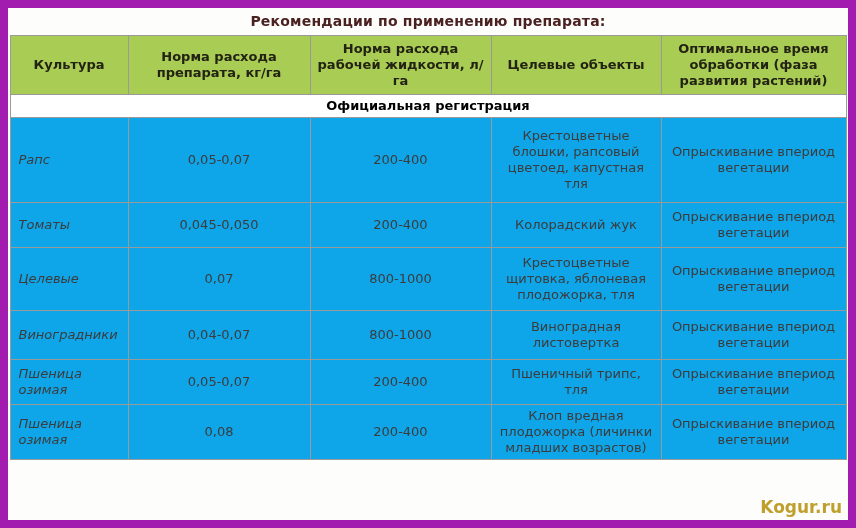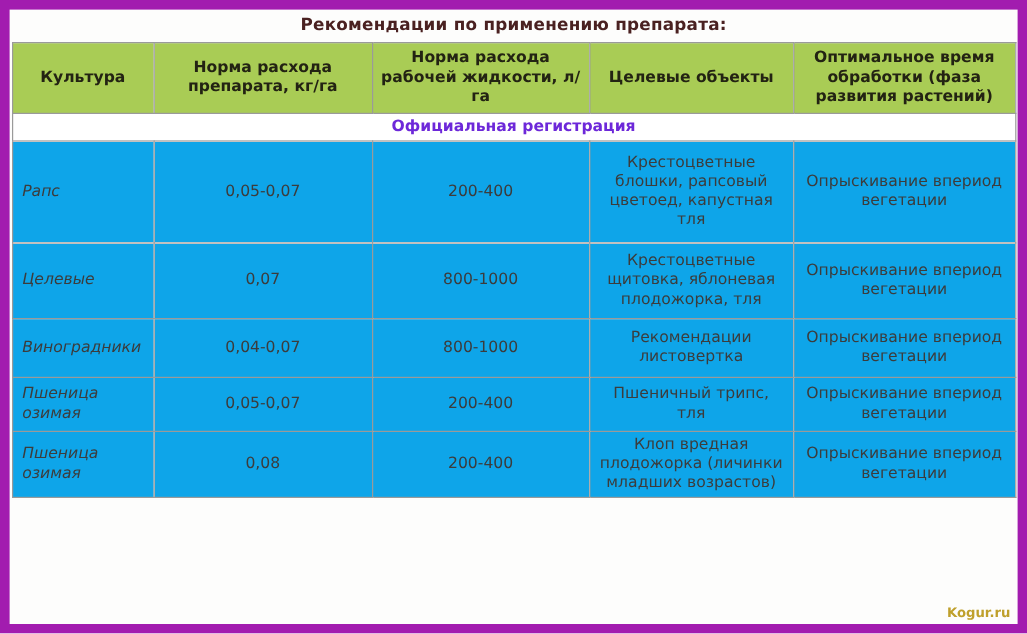--- a/index.html
+++ b/index.html
@@ -46,36 +46,36 @@
   table.rec th {
     background: #a9cc55;
     color: #232313;
     font-weight: bold;
     text-align: center;
     height: 54px;
   }
   td.section {
     font-weight: bold;
     text-align: center;
-    color: #6d28d9;
+    color: #000000;
     height: 18px;
     padding: 2px 4px;
     background: #ffffff;
   }
   td.cell { background: #0ea5e9; text-align: center; }
   td.cell.crop { text-align: left; padding-left: 8px; font-style: italic; }
   tr.r-tall   td { height: 80px; }
   tr.r-med    td { height: 58px; }
   tr.r-std    td { height: 40px; }
   tr.r-vine   td { height: 44px; }
   tr.r-last   td { height: 50px; }
   .watermark {
     position: absolute;
     right: 6px; bottom: 3px;
-    font-size: 11px;
+    font-size: 17px;
     font-weight: bold;
     color: #bfa02c;
     margin-top: 43px;
   }
 </style>
 </head>
 <body>
 
 <div class="frame">
   <div class="title">Рекомендации по применению препарата:</div>
@@ -101,32 +101,39 @@
       <tr>
         <td class="section" colspan="5">Официальная регистрация</td>
       </tr>
       <tr class="r-tall">
         <td class="cell crop">Рапс</td>
         <td class="cell">0,05-0,07</td>
         <td class="cell">200-400</td>
         <td class="cell">Крестоцветные блошки, рапсовый цветоед, капустная тля</td>
         <td class="cell">Опрыскивание впериод вегетации</td>
       </tr>
+      <tr class="r-std">
+        <td class="cell crop">Томаты</td>
+        <td class="cell">0,045-0,050</td>
+        <td class="cell">200-400</td>
+        <td class="cell">Колорадский жук</td>
+        <td class="cell">Опрыскивание впериод вегетации</td>
+      </tr>
       <tr class="r-med">
         <td class="cell crop">Целевые</td>
         <td class="cell">0,07</td>
         <td class="cell">800-1000</td>
         <td class="cell">Крестоцветные щитовка, яблоневая плодожорка, тля</td>
         <td class="cell">Опрыскивание впериод вегетации</td>
       </tr>
       <tr class="r-vine">
         <td class="cell crop">Виноградники</td>
         <td class="cell">0,04-0,07</td>
         <td class="cell">800-1000</td>
-        <td class="cell">Рекомендации листовертка</td>
+        <td class="cell">Виноградная листовертка</td>
         <td class="cell">Опрыскивание впериод вегетации</td>
       </tr>
       <tr class="r-std">
         <td class="cell crop">Пшеница озимая</td>
         <td class="cell">0,05-0,07</td>
         <td class="cell">200-400</td>
         <td class="cell">Пшеничный трипс, тля</td>
         <td class="cell">Опрыскивание впериод вегетации</td>
       </tr>
       <tr class="r-last">

